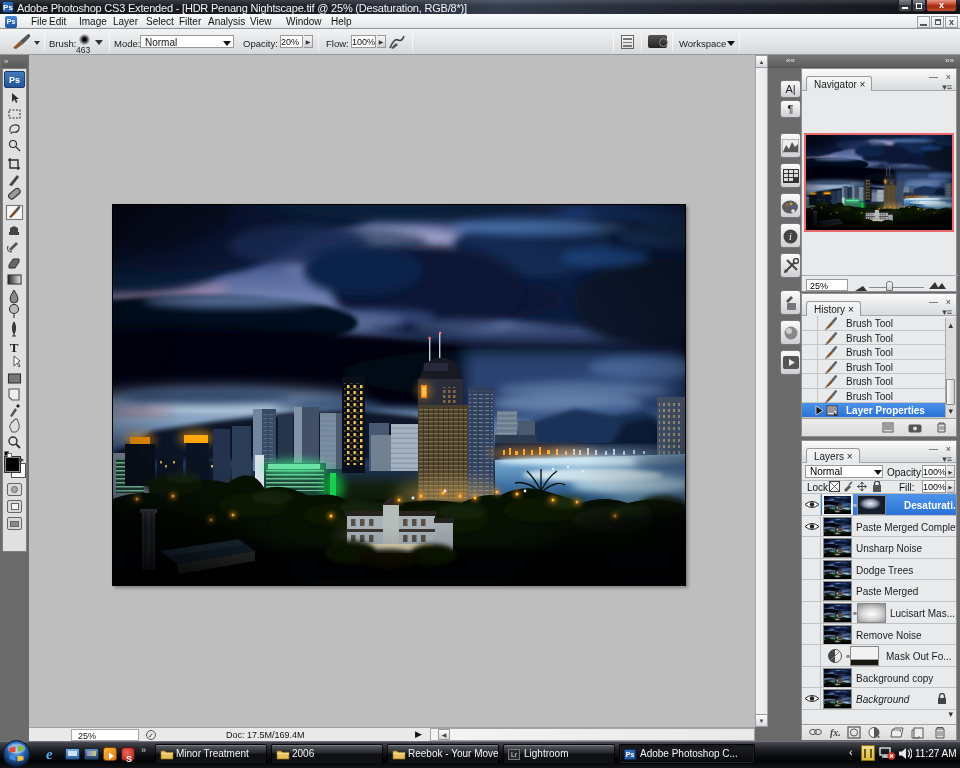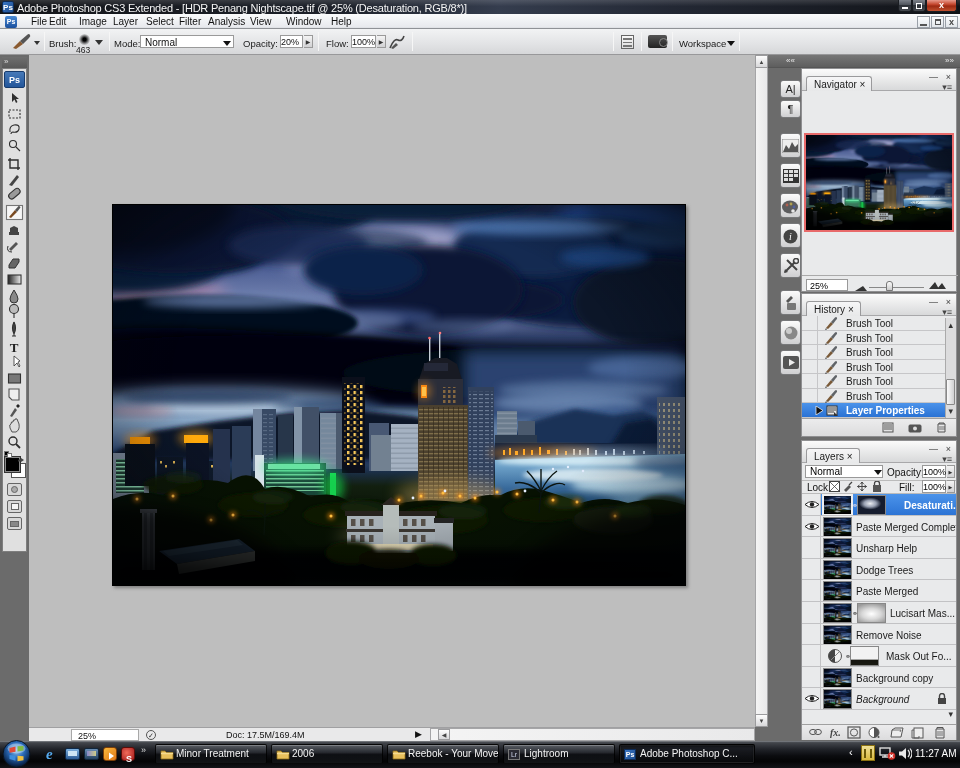--- a/index.html
+++ b/index.html
@@ -775,21 +775,21 @@
           <div class="lthumb"><svg width="27" height="18" viewBox="0 0 572 380" preserveAspectRatio="none">
               <use href="#photoG"></use>
             </svg></div>
           <div class="ltext">Paste Merged Complete</div>
         </div>
 <div class="lrow" style="top:43.2px;">
           <div class="leye"></div>
           <div class="lthumb"><svg width="27" height="18" viewBox="0 0 572 380" preserveAspectRatio="none">
               <use href="#photoG"></use>
             </svg></div>
-          <div class="ltext">Unsharp Help</div>
+          <div class="ltext">Unsharp Noise</div>
         </div>
 <div class="lrow" style="top:64.8px;">
           <div class="leye"></div>
           <div class="lthumb"><svg width="27" height="18" viewBox="0 0 572 380" preserveAspectRatio="none">
               <use href="#photoG"></use>
             </svg></div>
           <div class="ltext">Dodge Trees</div>
         </div>
 <div class="lrow" style="top:86.4px;">
           <div class="leye"></div>

